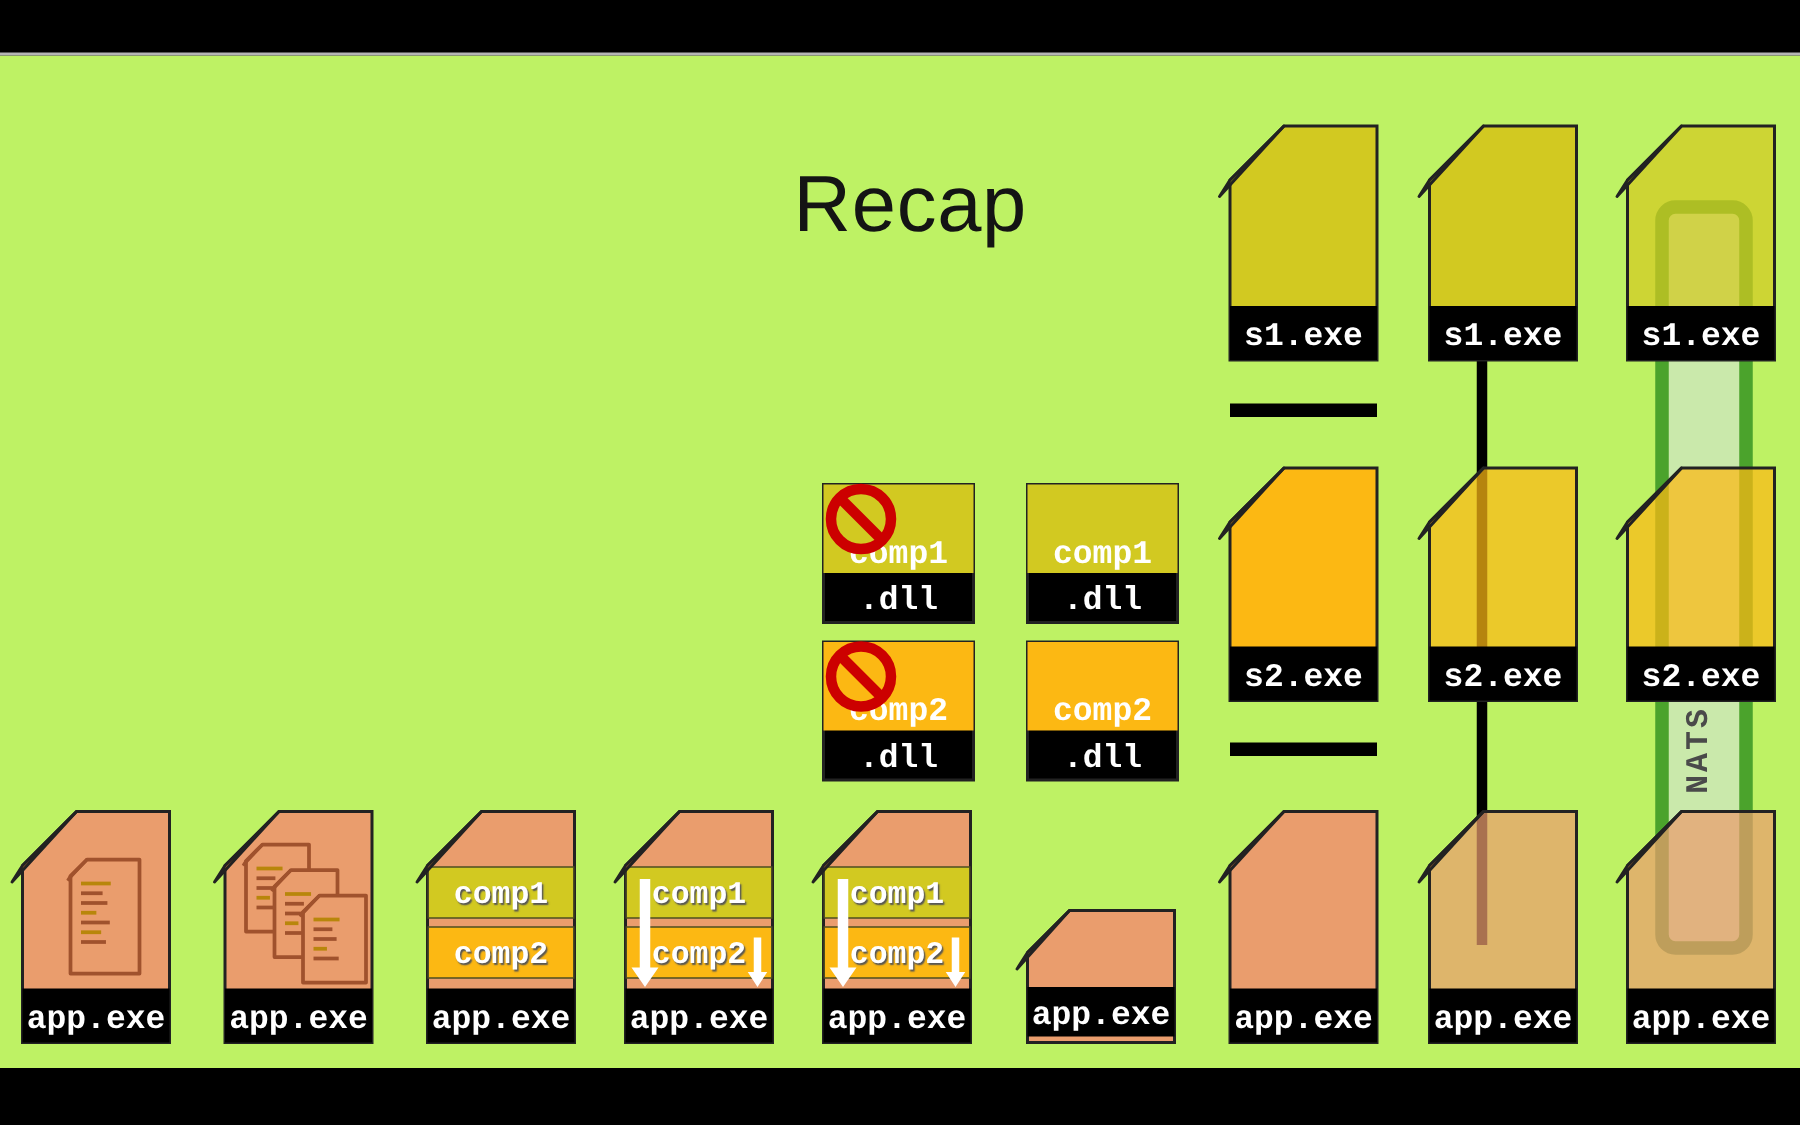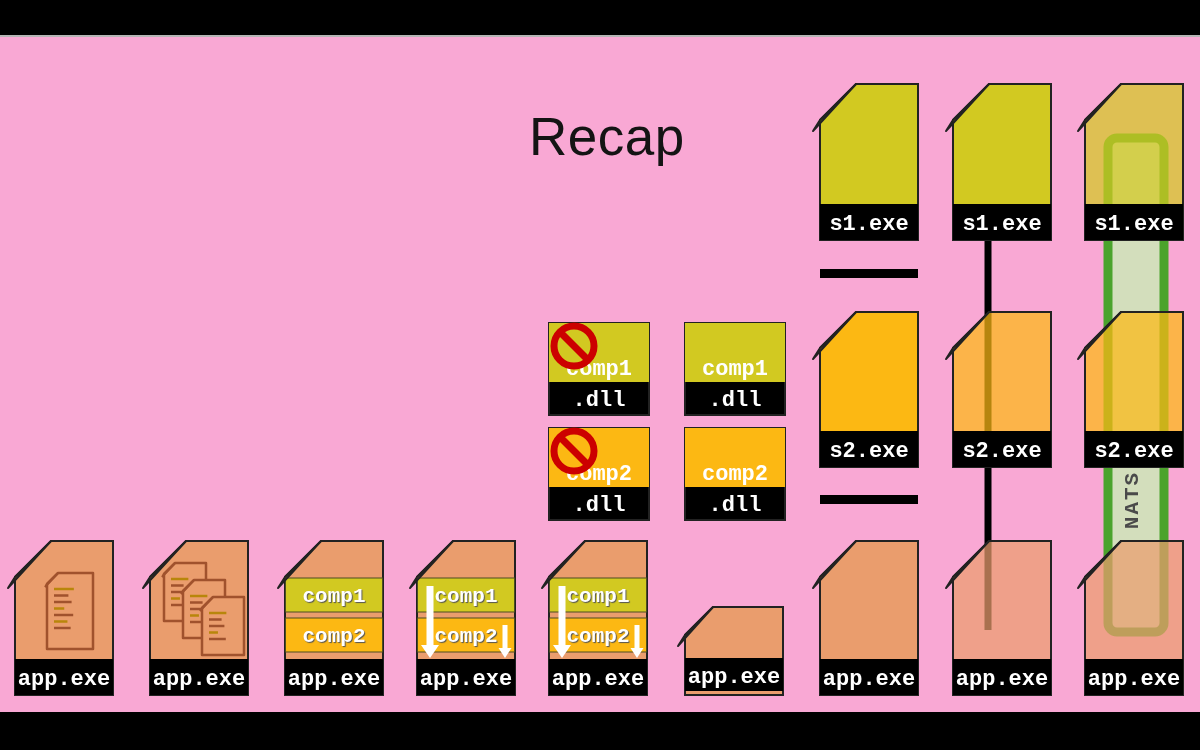--- a/index.html
+++ b/index.html
@@ -1,17 +1,17 @@
 <!DOCTYPE html>
 <html><head>
 <meta charset="utf-8">
 <style>
   html,body{margin:0;padding:0;background:#000;}
   #stage{
-    position:relative;width:1200px;height:750px;background:#f9a8d4;overflow:hidden;
+    position:relative;width:1200px;height:750px;background:#bef264;overflow:hidden;
     font-family:"Liberation Sans",sans-serif;
   }
   .letterbox{position:absolute;left:0;width:1200px;background:#000;}
   #top-bar{top:0;height:35px;border-bottom:2px solid #b5b5b5;}
   #bottom-bar{bottom:0;height:38px;}
   #slide-title{
     position:absolute;left:529px;top:106px;
     font-size:53px;color:#141414;letter-spacing:0.5px;
   }
   #diagram-canvas{position:absolute;left:0;top:0;}

